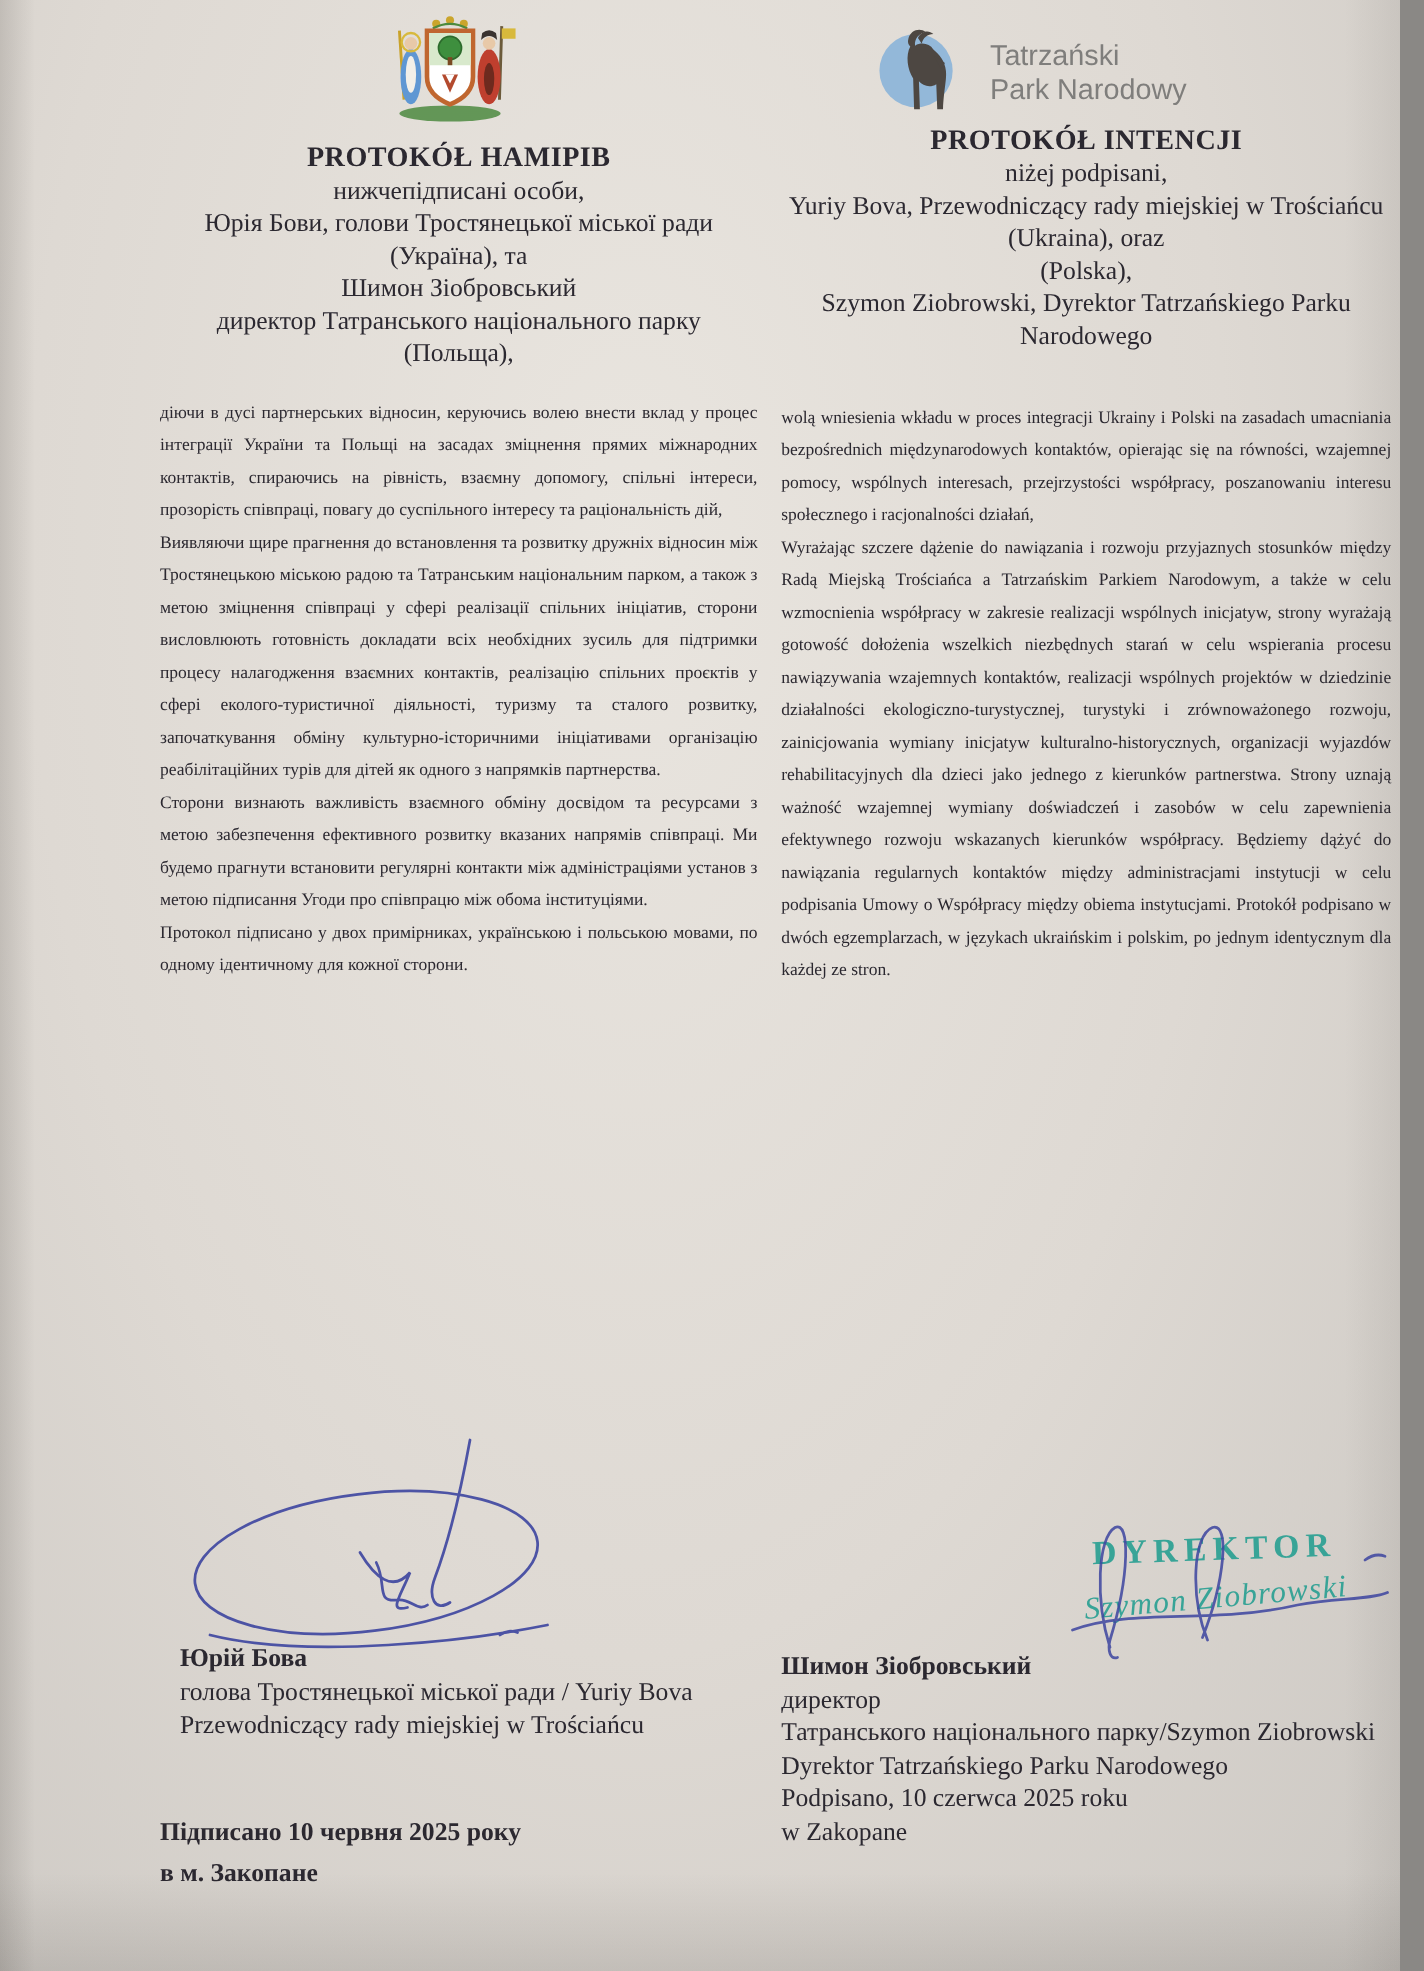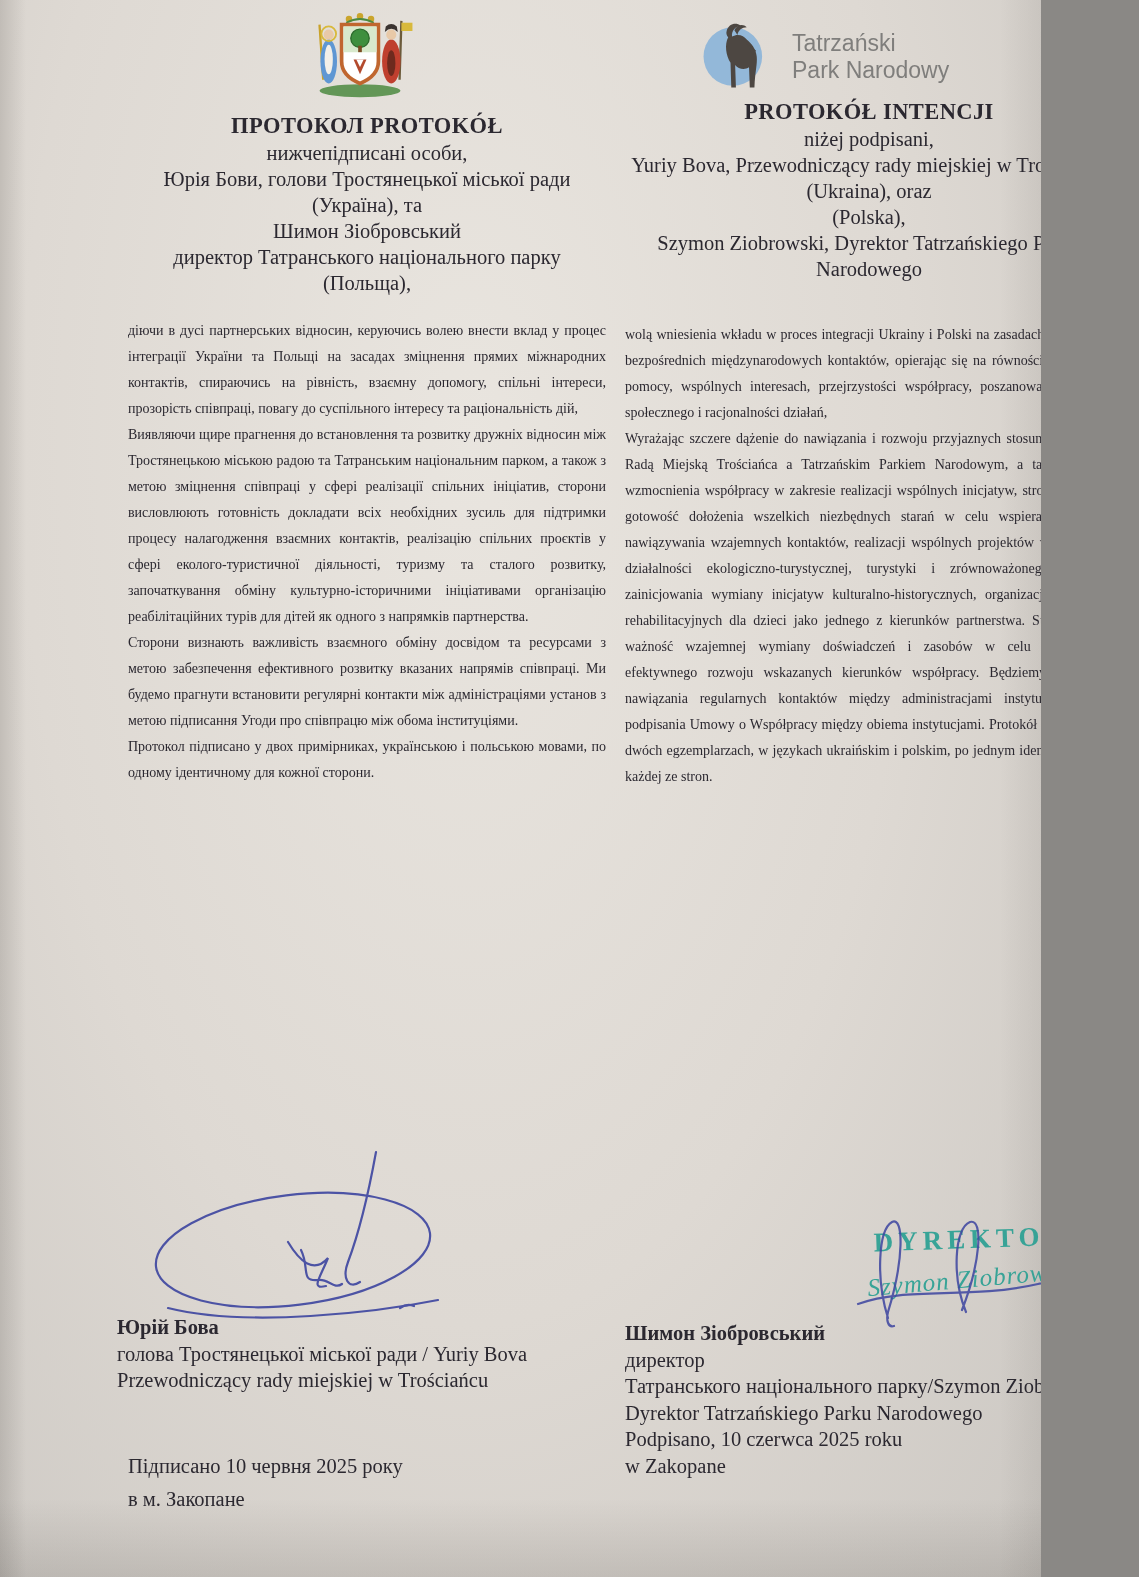--- a/index.html
+++ b/index.html
@@ -1,17 +1,17 @@
 <!DOCTYPE html>
 <html><head>
 <meta charset="utf-8">
 <style>
   html,body { margin:0; padding:0; background:#8a8885; }
   #page {
-    position:relative; width:1041px; height:1577px; overflow:hidden;
+    position:relative; width:1120px; height:1577px; overflow:hidden;
     font-family:"Liberation Serif", serif; color:#2b2830;
     background:
       linear-gradient(90deg, rgba(40,35,30,0.14), rgba(40,35,30,0) 2.5%),
       linear-gradient(0deg, rgba(40,35,30,0.12), rgba(40,35,30,0) 5%),
       linear-gradient(270deg, rgba(40,35,30,0.07), rgba(40,35,30,0) 4%),
       radial-gradient(ellipse at 45% 28%, #e9e5df 0%, #ded9d3 55%, #ccc8c3 100%);
   }
   .col { position:absolute; }
   #left-col  { left:128px; top:112px; width:478px; }
   #right-col { left:625px; top:98px;  width:488px; }
@@ -22,25 +22,25 @@
   #left-col  .bodytext { margin-top:22px; }
   #right-col .bodytext { margin-top:40px; }
   .bodytext p { margin:0; }
 
   .logo-box { position:absolute; }
   #crest { left:300px; top:8px; }
   #tpn-logo { left:700px; top:18px; display:flex; align-items:center; gap:14px; }
   #tpn-logo .wordmark { font-family:"Liberation Sans", sans-serif; color:#7f7e7c; font-size:23px; line-height:27px; }
 
   .signatory { position:absolute; font-size:20.5px; line-height:26.5px; }
-  #left-signatory  { left:117px; top:1314px; width:478px; }
+  #left-signatory  { left:144px; top:1314px; width:478px; }
   #right-signatory { left:625px; top:1320px; width:488px; }
   .signatory .name { font-weight:bold; }
   .b { font-weight:normal; }
-  #left-date { position:absolute; left:128px; top:1450px; font-size:20.5px; line-height:33px; }
+  #left-date { position:absolute; left:128px; top:1450px; font-size:20.5px; line-height:33px;font-weight:bold; }
 
   #left-sign-svg  { position:absolute; left:138px; top:1150px; }
   #right-pen-svg  { position:absolute; left:848px; top:1200px; }
 
   #stamp {
     position:absolute; left:852px; top:1224px; width:240px;
     color:rgba(42,160,146,0.92); transform:rotate(-2deg); text-align:center;
   }
   #stamp .stamp-title { font-size:27px; font-weight:bold; letter-spacing:5px; font-family:"Liberation Serif", serif; }
   #stamp .stamp-name  { font-style:italic; font-size:25px; margin-top:10px; transform:rotate(-3deg); letter-spacing:1px; }
@@ -94,21 +94,21 @@
         <path d="M60 34 l12 8 l-4 6 Z" fill="#4d4742"></path>
       </svg>
     </span>
     <span class="wordmark">
       <div>Tatrzański</div>
       <div>Park Narodowy</div>
     </span>
   </div>
 
   <div class="col" id="left-col">
-    <div class="doc-title">ПРОТОКОЛ PROTOKÓŁ</div>
+    <div class="doc-title">PROTOKÓŁ НАМІРІВ</div>
     <div class="intro">
       <div>нижчепідписані особи,</div>
       <div>Юрія Бови, голови Тростянецької міської ради (Україна), та</div>
       <div>Шимон Зіобровський</div>
       <div>директор Татранського національного парку (Польща),</div>
     </div>
     <div class="bodytext">
       <p>діючи в дусі партнерських відносин, керуючись волею внести вклад у процес інтеграції України та Польщі на засадах зміцнення прямих міжнародних контактів, спираючись на рівність, взаємну допомогу, спільні інтереси, прозорість співпраці, повагу до суспільного інтересу та раціональність дій,</p>
       <p>Виявляючи щире прагнення до встановлення та розвитку дружніх відносин між Тростянецькою міською радою та Татранським національним парком, а також з метою зміцнення співпраці у сфері реалізації спільних ініціатив, сторони висловлюють готовність докладати всіх необхідних зусиль для підтримки процесу налагодження взаємних контактів, реалізацію спільних проєктів у сфері еколого-туристичної діяльності, туризму та сталого розвитку, започаткування обміну культурно-історичними ініціативами організацію реабілітаційних турів для дітей як одного з напрямків партнерства.</p>
       <p>Сторони визнають важливість взаємного обміну досвідом та ресурсами з метою забезпечення ефективного розвитку вказаних напрямів співпраці. Ми будемо прагнути встановити регулярні контакти між адміністраціями установ з метою підписання Угоди про співпрацю між обома інституціями.</p>

